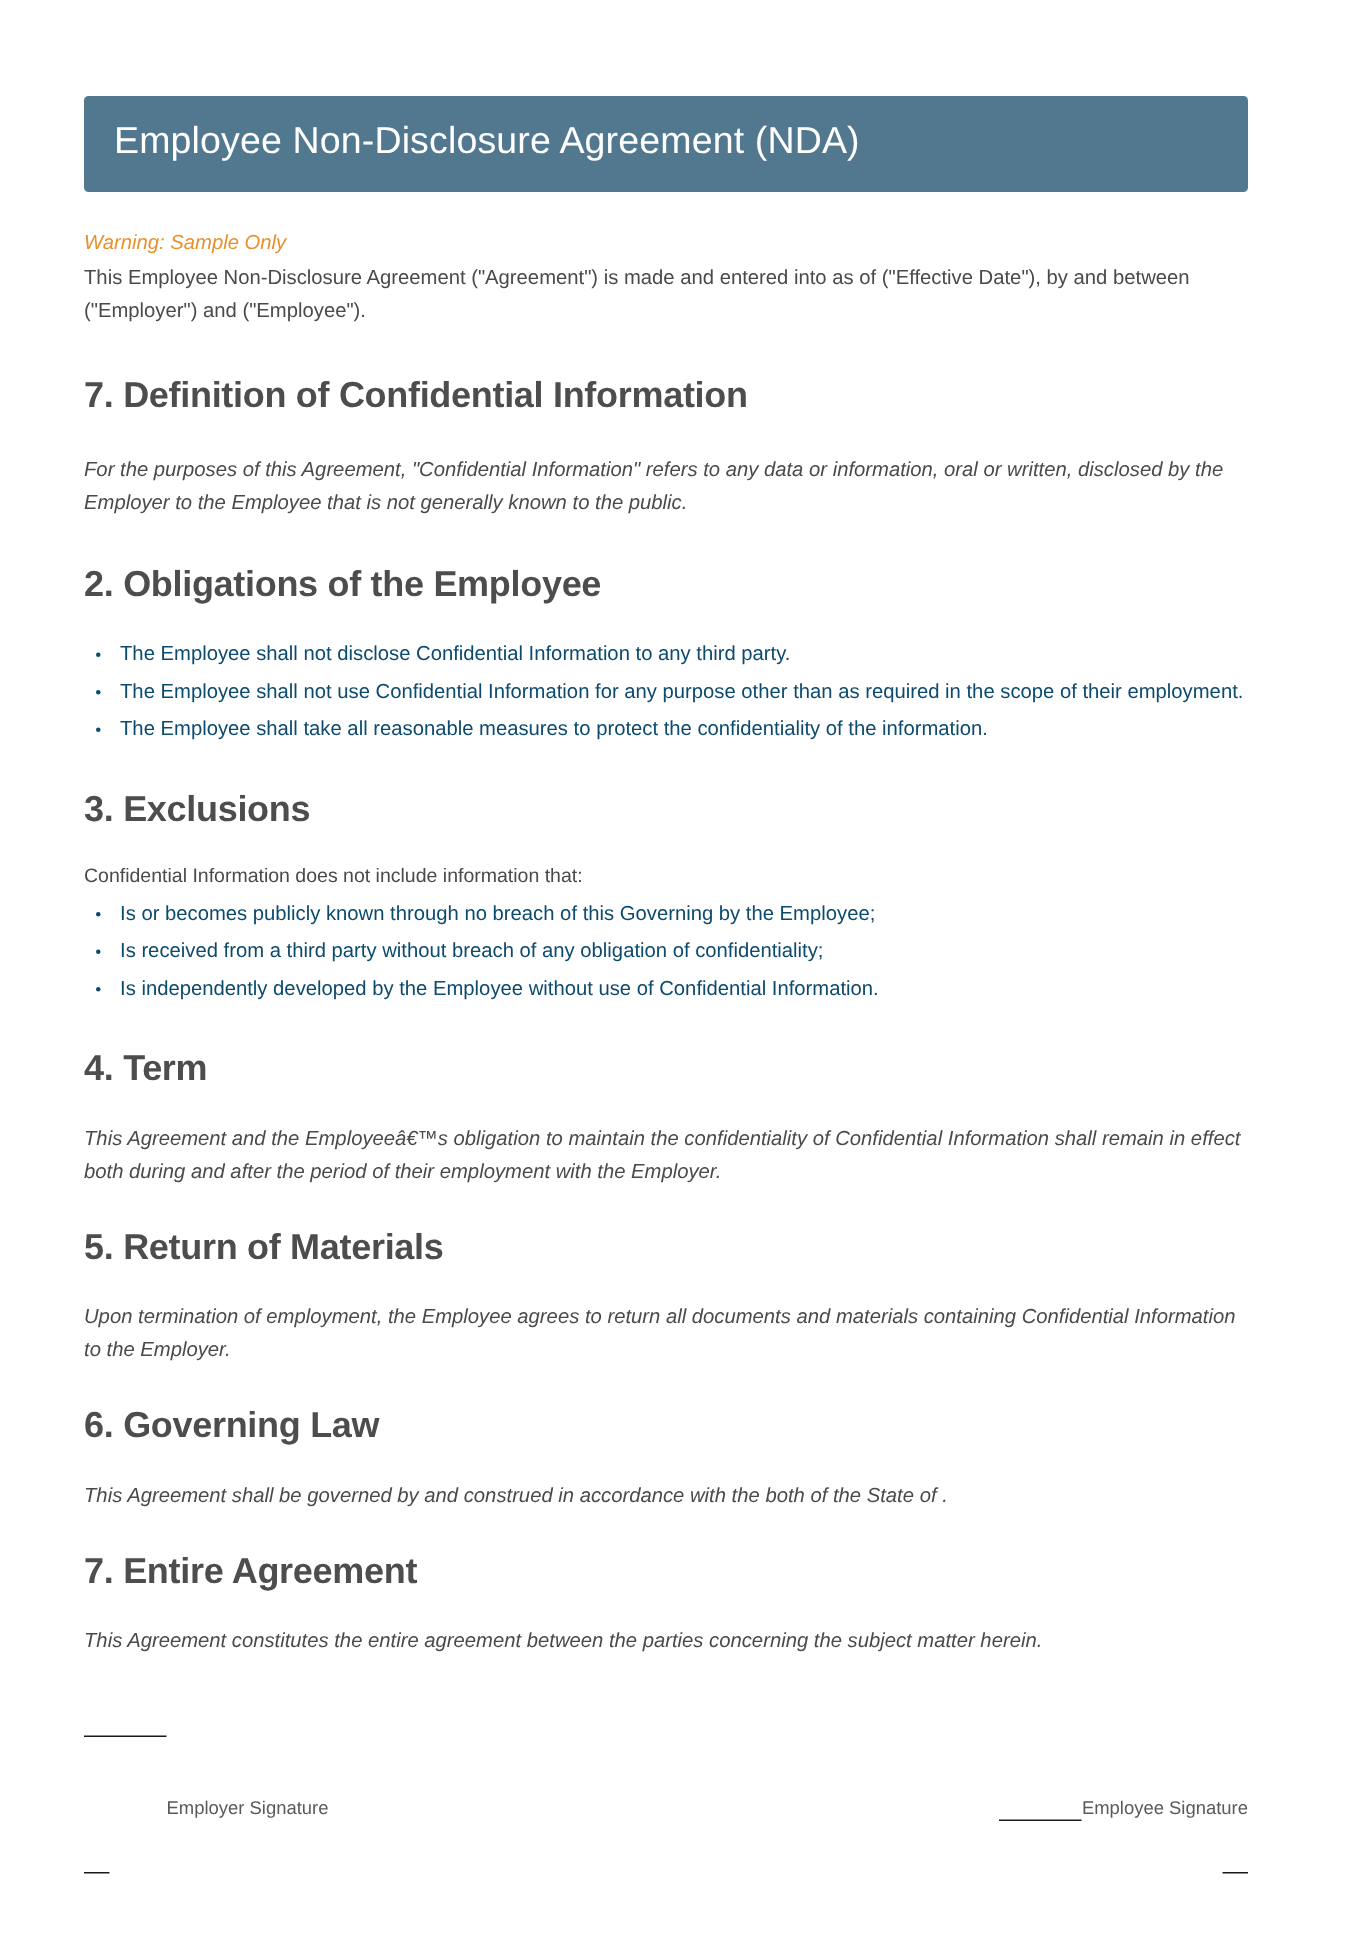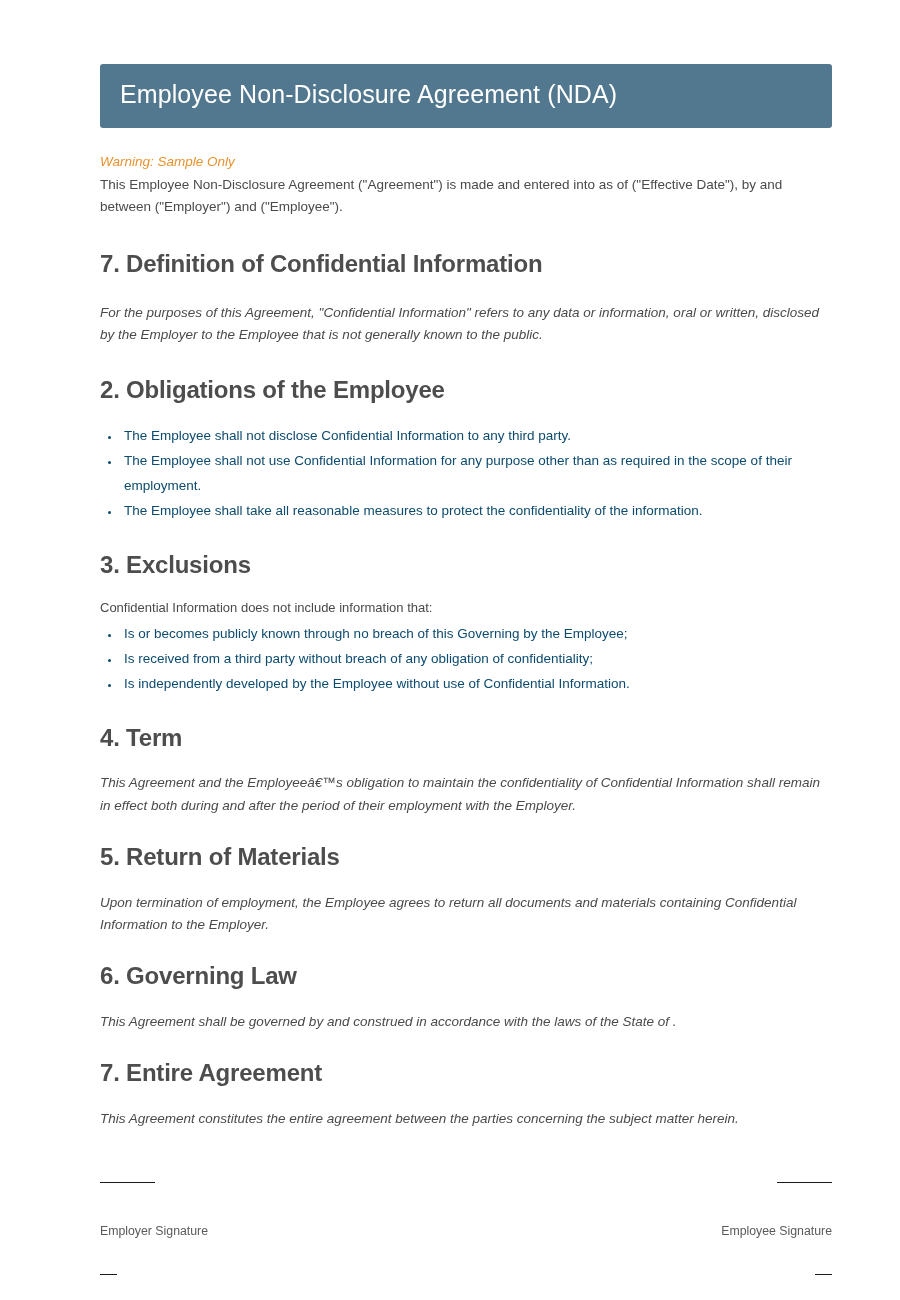--- a/index.html
+++ b/index.html
@@ -11,21 +11,21 @@
     width: 900px;
     height: 1300px;
     font-family: "Liberation Sans", sans-serif;
     color: #4a4a4a;
     overflow: hidden;
   }
   .page {
     width: 900px;
     height: 1140px;
     box-sizing: border-box;
-    padding: 64px 68px 0 100px;
+    padding: 64px 68px 0 56px;
     position: relative;
   }
 
   
   .title-banner {
     background: #52788f;
     border-radius: 3px;
     padding: 17px 20px 19px 20px;
     margin-bottom: 24px;
   }
@@ -114,21 +114,21 @@
   .sig-block {
     margin-top: 52px;
   }
   .sig-row {
     display: flex;
     justify-content: space-between;
     align-items: flex-start;
   }
   .sig-col {
     display: flex;
-    flex-direction: column;
+    flex-direction: row;
   }
   .sig-col.left { align-items: flex-start; text-align: left; }
   .sig-col.right { align-items: flex-end; text-align: right; }
 
   .rule-long {
     width: 55px;
     border-top: 1.6px solid #1a1a1a;
     height: 0;
   }
   .rule-short {
@@ -187,21 +187,21 @@
     <p class="body">This Agreement and the Employeeâ€™s obligation to maintain the confidentiality of Confidential Information shall remain in effect both during and after the period of their employment with the Employer.</p>
   </div>
 
   <div class="section sec-5">
     <h2>5. Return of Materials</h2>
     <p class="body">Upon termination of employment, the Employee agrees to return all documents and materials containing Confidential Information to the Employer.</p>
   </div>
 
   <div class="section sec-6">
     <h2>6. Governing Law</h2>
-    <p class="body">This Agreement shall be governed by and construed in accordance with the laws of the State of .</p>
+    <p class="body">This Agreement shall be governed by and construed in accordance with the both of the State of .</p>
   </div>
 
   <div class="section sec-7">
     <h2>7. Entire Agreement</h2>
     <p class="body">This Agreement constitutes the entire agreement between the parties concerning the subject matter herein.</p>
   </div>
 
   <div class="sig-block">
 
     <div class="sig-row">

